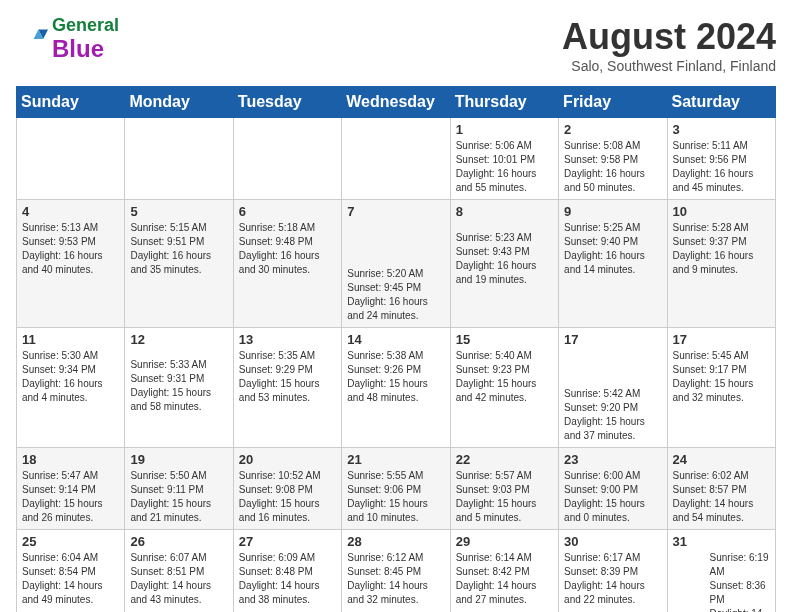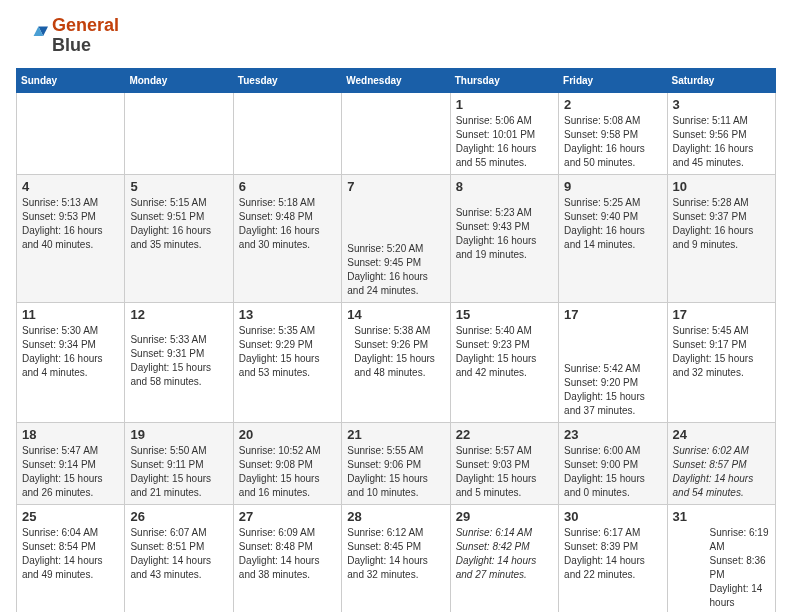--- a/index.html
+++ b/index.html
@@ -43,21 +43,21 @@
       color: #555;
     }
     table {
       width: 100%;
       border-collapse: collapse;
       table-layout: fixed;
     }
     thead th {
       background-color: #1a5fa8;
       color: #fff;
-      font-size: 10px;
+      font-size: 16px;
       font-weight: bold;
       padding: 6px 4px;
       text-align: left;
       border: 1px solid #1a5fa8;
     }
     tbody td {
       vertical-align: top;
       border: 1px solid #ccc;
       padding: 4px 5px;
       font-size: 10px;
@@ -86,23 +86,27 @@
 </head>
 <body>
 
 <div class="header">
   <div class="logo">
     <svg class="logo-icon" viewBox="0 0 40 40">
       <polygon points="28,8 40,8 34,20" fill="#1a5fa8"></polygon>
       <polygon points="28,8 34,20 22,20" fill="#4a9fd4"></polygon>
     </svg>
     <div class="logo-text">
-      <span style="font-size:18px;font-weight:bold;color:#c2410c;">General</span>
-      <span style="font-size:18px;font-weight:bold;color:#404040;">Blue</span>
+      <span style="font-size:18px;font-weight:bold;color:#15803d;">General</span>
+      <span style="font-size:24px;font-weight:bold;color:#a21caf;">Blue</span>
     </div>
+  </div>
+  <div class="title-block">
+    <div class="month-title">August 2024</div>
+    <div class="location-title">Salo, Southwest Finland, Finland</div>
   </div>
 </div>
 
 <table>
   <thead>
     <tr>
     <th>Sunday</th>
         <th>Monday</th>
         <th>Tuesday</th>
         <th>Wednesday</th>
@@ -207,21 +211,21 @@
         </td>
         <td>
           <div class="day-number">13</div>
           <div class="day-info" style="white-space: pre-line;">Sunrise: 5:35 AM
 Sunset: 9:29 PM
 Daylight: 15 hours
 and 53 minutes.</div>
         </td>
         <td>
           <div class="day-number">14</div>
-          <div class="day-info" style="white-space: pre-line; margin-left: 7px;">Sunrise: 5:38 AM
+          <div class="day-info" style="white-space: pre-line;">Sunrise: 5:38 AM
 Sunset: 9:26 PM
 Daylight: 15 hours
 and 48 minutes.</div>
         </td>
         <td>
           <div class="day-number">15</div>
           <div class="day-info" style="white-space: pre-line;">Sunrise: 5:40 AM
 Sunset: 9:23 PM
 Daylight: 15 hours
 and 42 minutes.</div>
@@ -279,21 +283,21 @@
         </td>
         <td>
           <div class="day-number">23</div>
           <div class="day-info" style="white-space: pre-line;">Sunrise: 6:00 AM
 Sunset: 9:00 PM
 Daylight: 15 hours
 and 0 minutes.</div>
         </td>
         <td>
           <div class="day-number">24</div>
-          <div class="day-info" style="white-space: pre-line; font-style: italic;">Sunrise: 6:02 AM
+          <div class="day-info" style="white-space: pre-line;">Sunrise: 6:02 AM
 Sunset: 8:57 PM
 Daylight: 14 hours
 and 54 minutes.</div>
         </td>
       </tr>
       <tr>
         <td>
           <div class="day-number">25</div>
           <div class="day-info" style="white-space: pre-line;">Sunrise: 6:04 AM
 Sunset: 8:54 PM
@@ -316,21 +320,21 @@
         </td>
         <td>
           <div class="day-number">28</div>
           <div class="day-info" style="white-space: pre-line;">Sunrise: 6:12 AM
 Sunset: 8:45 PM
 Daylight: 14 hours
 and 32 minutes.</div>
         </td>
         <td>
           <div class="day-number">29</div>
-          <div class="day-info" style="white-space: pre-line; font-style: italic;">Sunrise: 6:14 AM
+          <div class="day-info" style="white-space: pre-line;">Sunrise: 6:14 AM
 Sunset: 8:42 PM
 Daylight: 14 hours
 and 27 minutes.</div>
         </td>
         <td>
           <div class="day-number">30</div>
           <div class="day-info" style="white-space: pre-line;">Sunrise: 6:17 AM
 Sunset: 8:39 PM
 Daylight: 14 hours
 and 22 minutes.</div>

